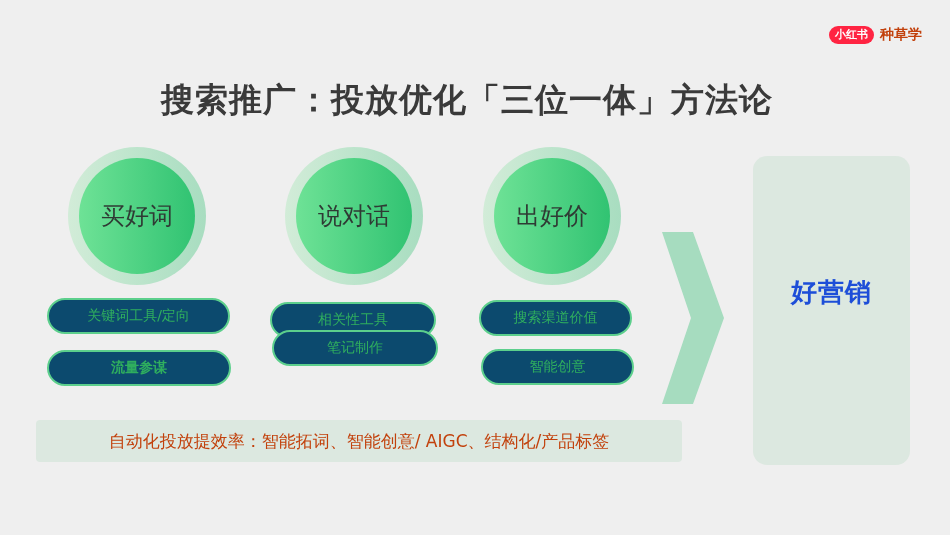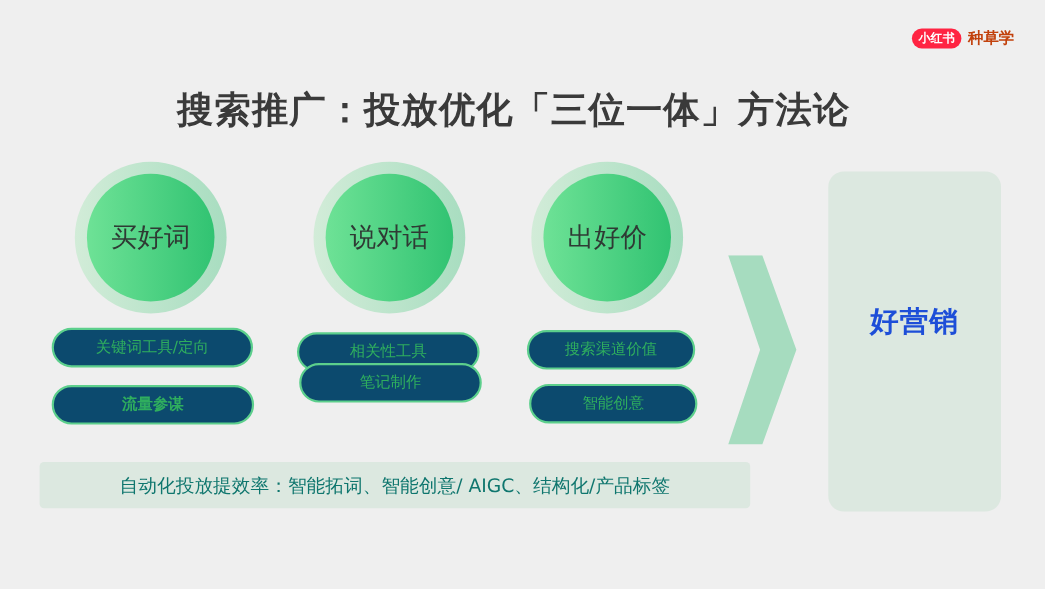--- a/index.html
+++ b/index.html
@@ -41,21 +41,21 @@
   .pill {
     position: absolute; height: 36px; border: 2px solid #5ccf8c;
     border-radius: 18px; display: flex; align-items: center; justify-content: center;
     font-size: 14px; color: #2fae5e; background: #0c4a6e;
   }
 
   .bar {
     position: absolute; left: 36px; top: 420px; width: 646px; height: 42px;
     background: #dce8e0; border-radius: 4px;
     display: flex; align-items: center; justify-content: center;
-    font-size: 17px; color: #0f766e;
+    font-size: 17px; color: #c2410c;
   }
 
   .chevron { position: absolute; left: 660px; top: 232px; }
 
   .result-box {
     position: absolute; left: 753px; top: 156px; width: 157px; height: 309px;
     background: #dce8e0; border-radius: 14px;
     display: flex; flex-direction: column; align-items: center; justify-content: center;
     gap: 18px; padding-bottom: 36px;
   }

